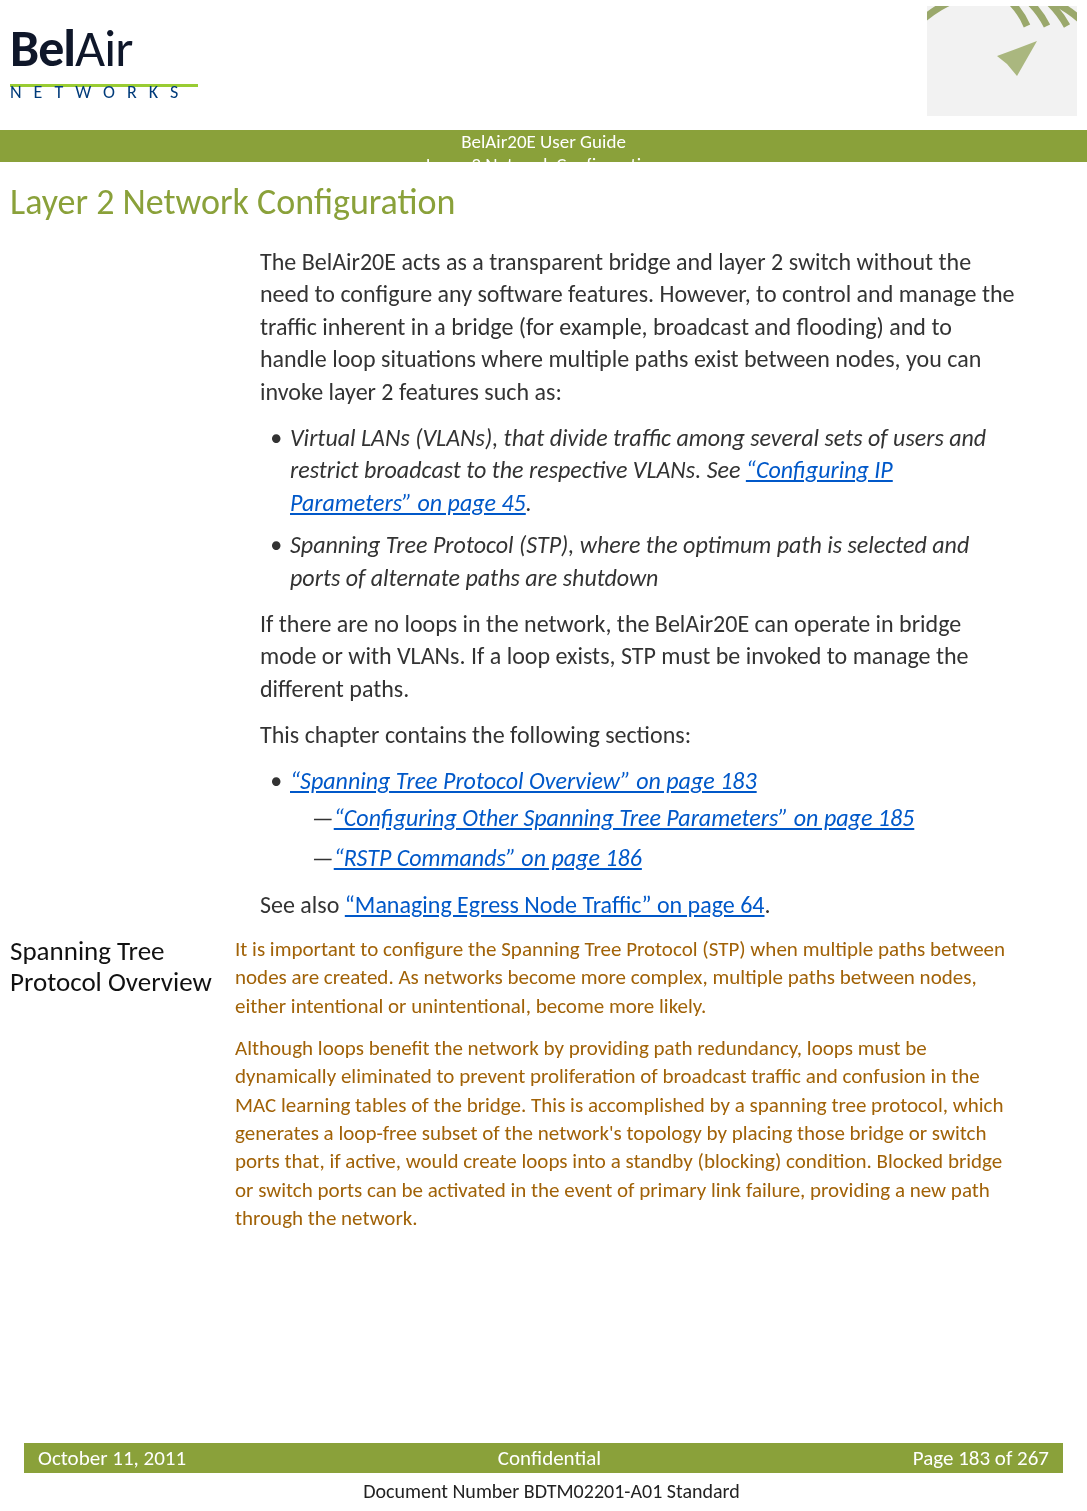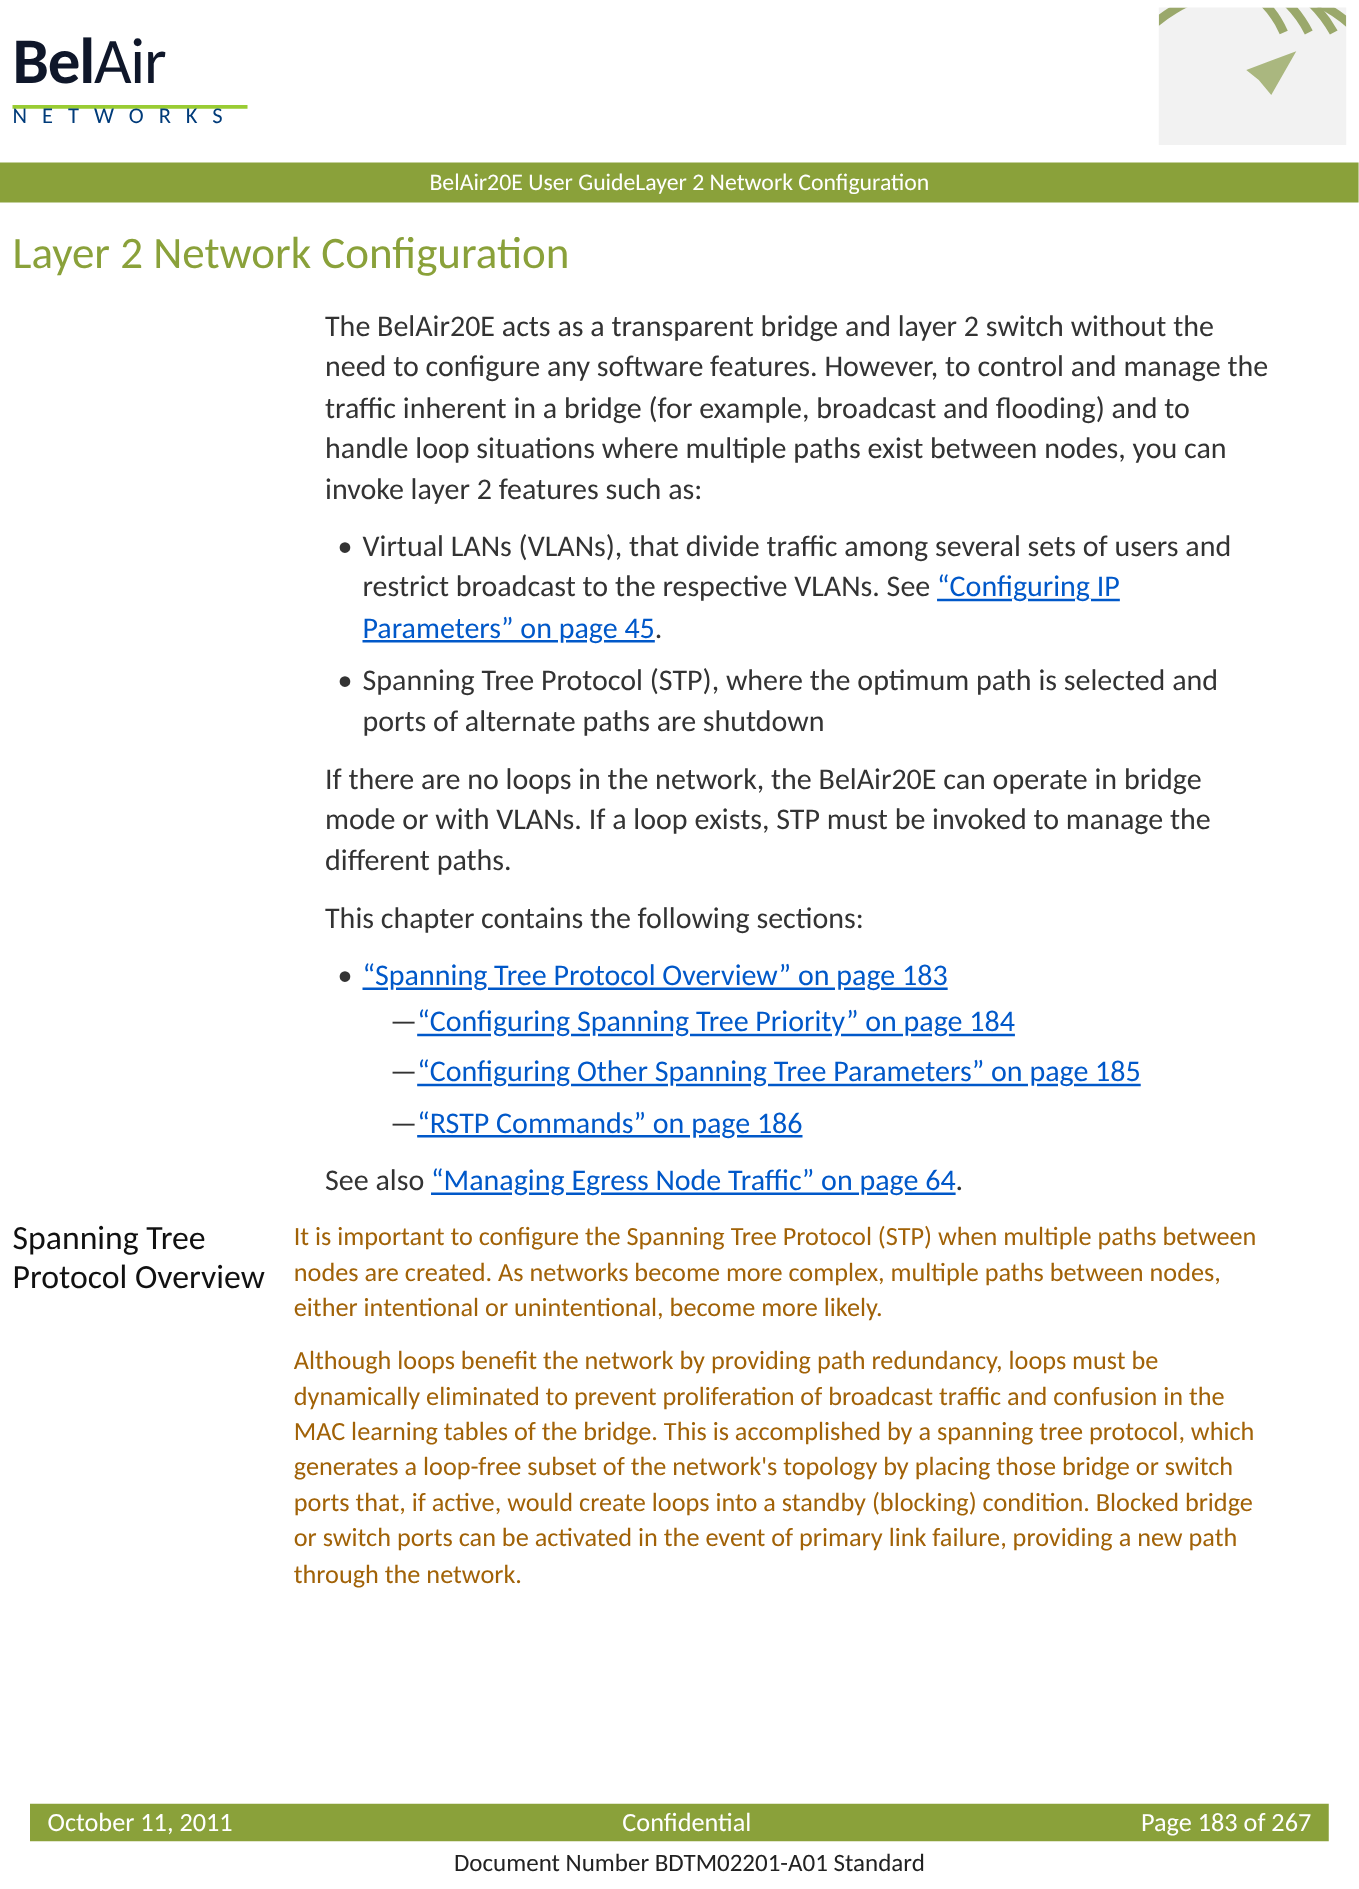--- a/index.html
+++ b/index.html
@@ -57,42 +57,43 @@
     overflow: hidden;
   }
   .logo-right svg { display: block; }
 
   .header-bar {
     background: #8aa13a;
     color: #fff;
     height: 32px;
     display: flex;
     align-items: center;
-    justify-content: center;
+    justify-content: space-between;
     padding: 0 14px;
     font-size: 19px;
     font-weight: 400;
+    flex-direction: column;
   }
 
   h1.page-title {
     color: #8aa13a;
     font-weight: 400;
     font-size: 36px;
     margin: 18px 0 22px 10px;
   }
 
   .content-block {
     margin-left: 260px;
     margin-right: 70px;
     font-size: 24px;
     line-height: 1.35;
     color: #333;
   }
   .content-block p { margin: 0 0 14px 0; }
-  .content-block ul { margin: 0 0 14px 0; padding-left: 30px; }
+  .content-block ul { margin: 0 0 14px 0; padding-left: 30px; font-style: italic; }
   .content-block ul li { margin-bottom: 10px; list-style: none; position: relative; }
   .content-block ul li::before {
     content: "•";
     position: absolute;
     left: -20px;
     top: 0;
   }
   .sub-list { padding-left: 22px; margin-top: 4px; }
   .sub-list div { margin-bottom: 8px; }
   .link {
@@ -187,21 +188,20 @@
         <span>Virtual LANs (VLANs), that divide traffic among several sets of users and restrict broadcast to the respective VLANs. See </span><span class="link">“Configuring IP Parameters” on page 45</span><span>.</span>
       </li>
       <li>Spanning Tree Protocol (STP), where the optimum path is selected and ports of alternate paths are shutdown</li>
     </ul>
     <p>If there are no loops in the network, the BelAir20E can operate in bridge mode or with VLANs. If a loop exists, STP must be invoked to manage the different paths.</p>
     <p>This chapter contains the following sections:</p>
     <ul>
       <li>
         <span class="link">“Spanning Tree Protocol Overview” on page 183</span>
         <div class="sub-list">
-          <div>—<span class="link">“Configuring Spanning Tree Priority” on page 184</span></div>
           <div>—<span class="link">“Configuring Other Spanning Tree Parameters” on page 185</span></div>
           <div>—<span class="link">“RSTP Commands” on page 186</span></div>
         </div>
       </li>
     </ul>
     <p>
       <span>See also </span><span class="link">“Managing Egress Node Traffic” on page 64</span><span>.</span>
     </p>
   </div>
 

